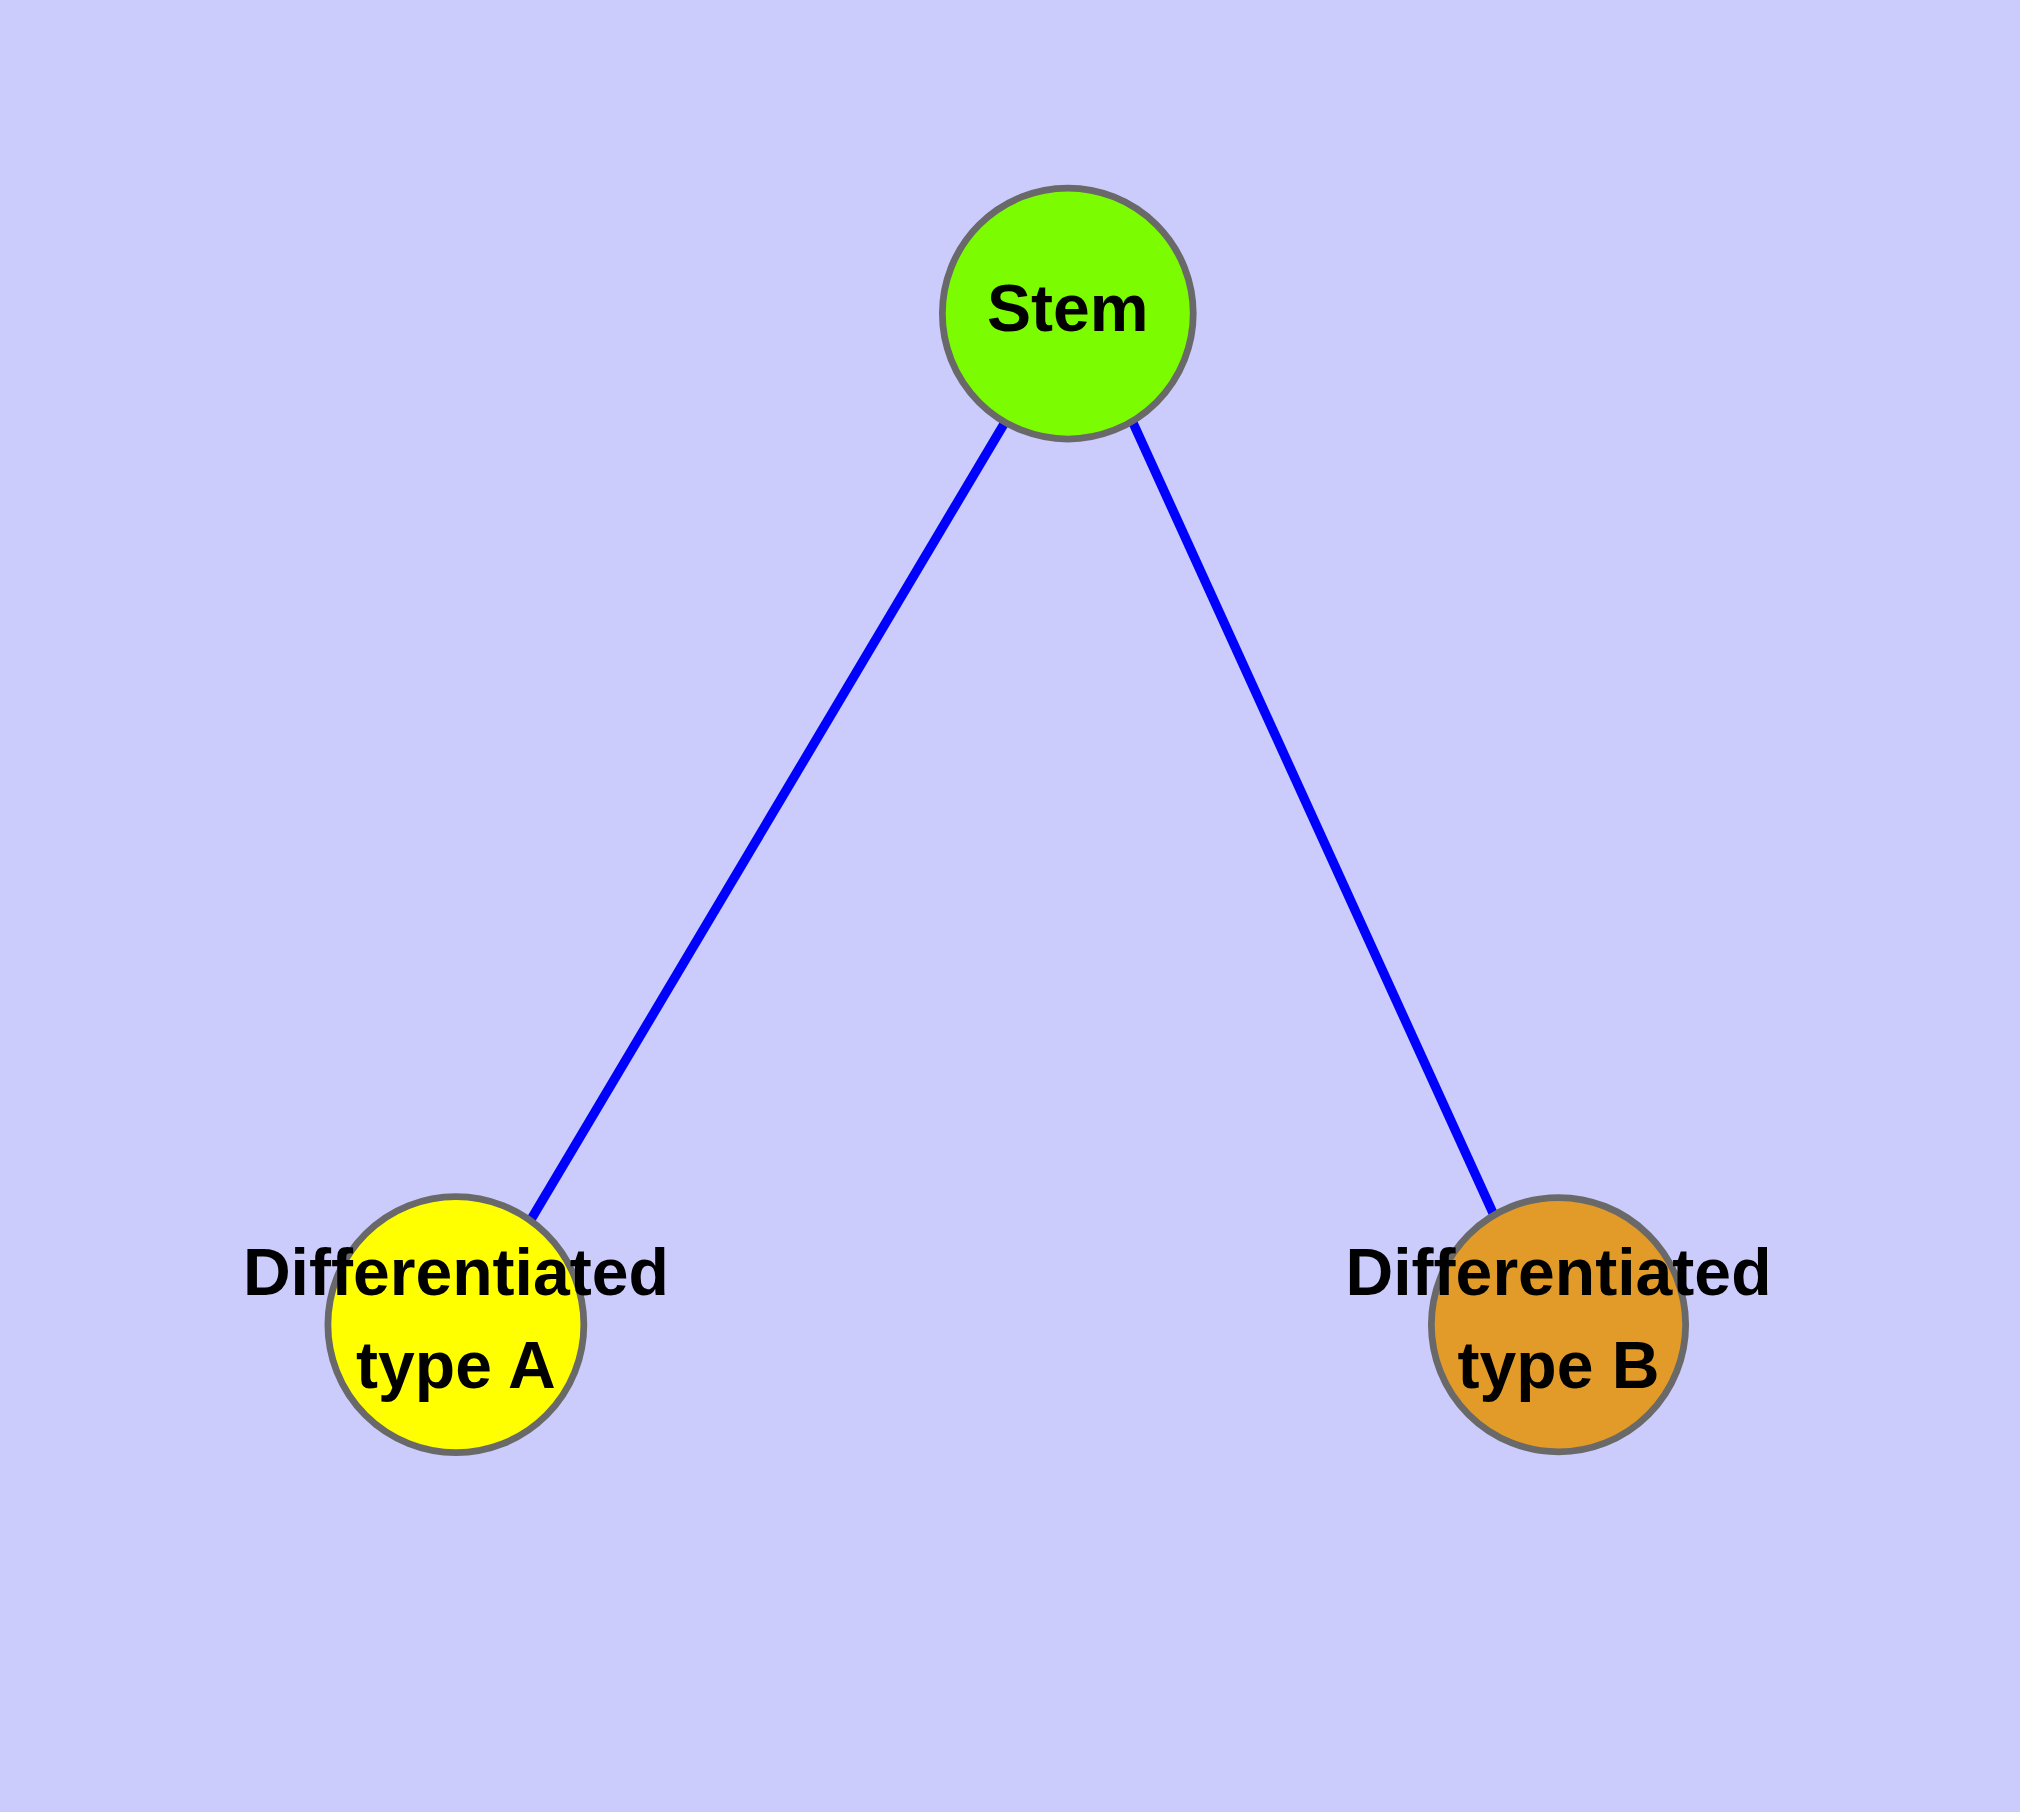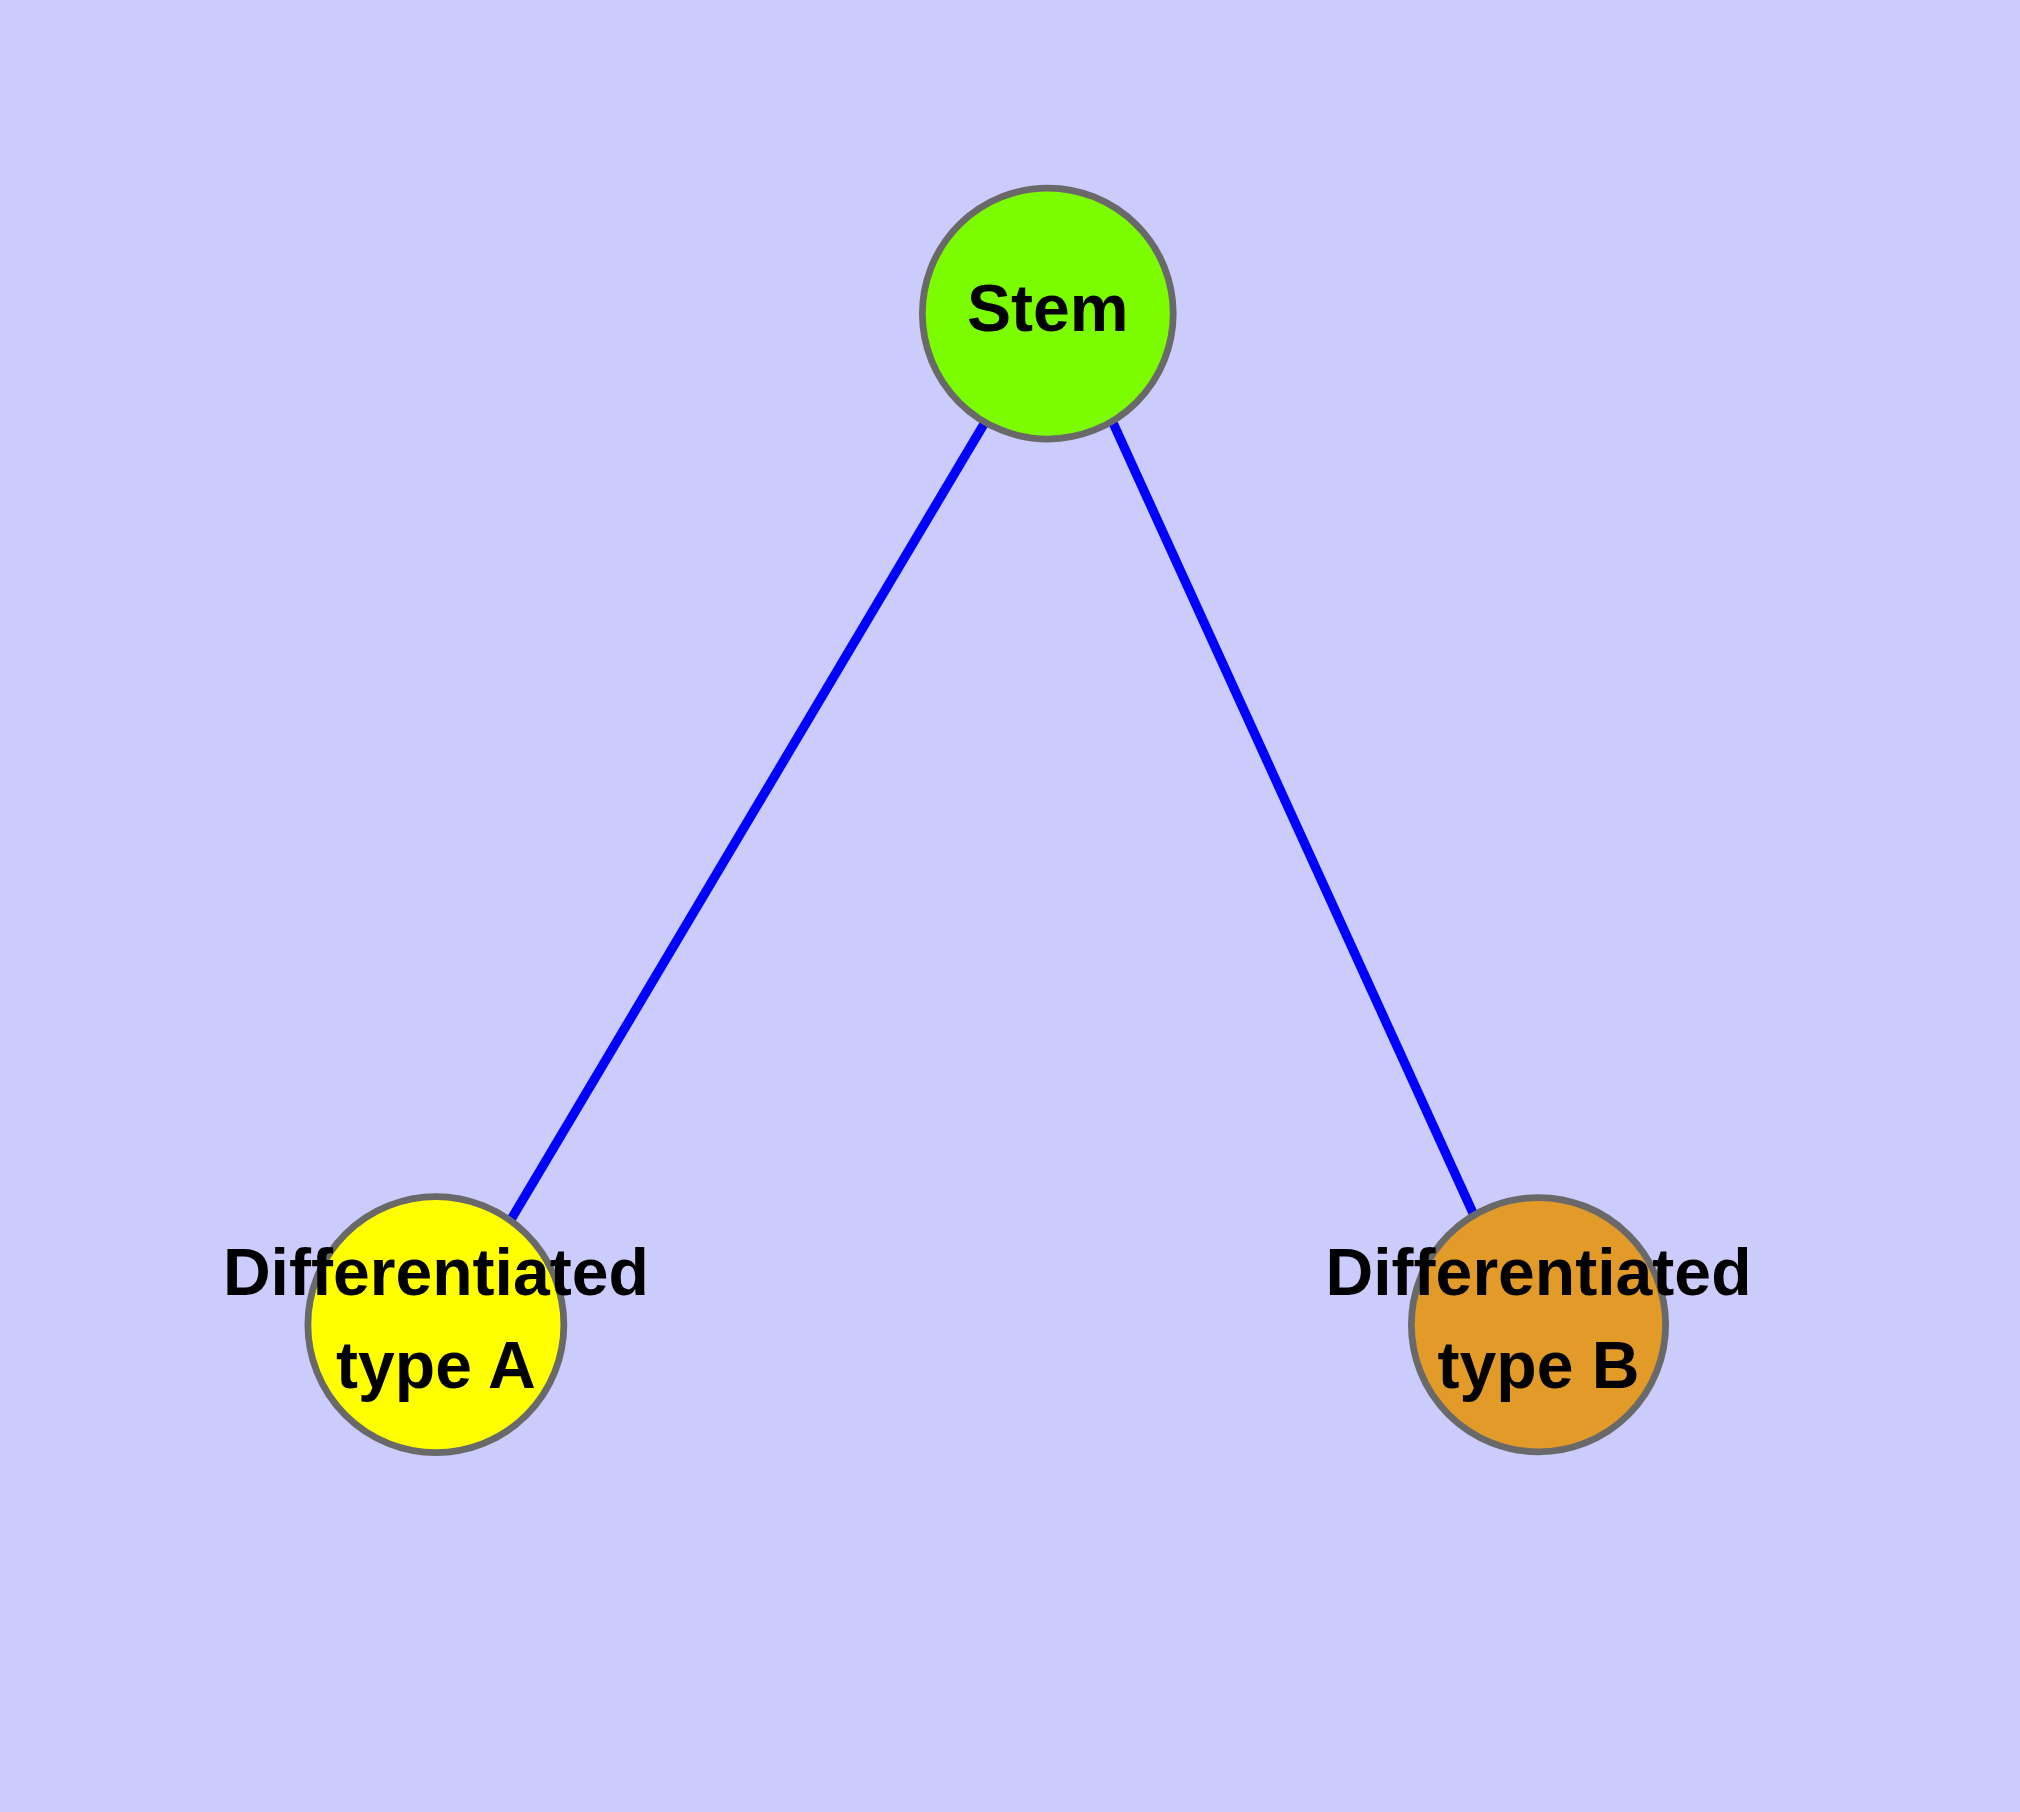--- a/index.html
+++ b/index.html
@@ -40,21 +40,21 @@
     font-size: 78px;
     fill: #000000;
     text-anchor: middle;
     dominant-baseline: middle;
     white-space: pre;
   }
 </style>
 </head>
 <body>
 
-<div id="canvas" style="width: 1884px; height: 1812px; background: rgb(204, 204, 252);">
+<div id="canvas" style="width: 1884px; height: 1812px; background: rgb(204, 204, 252); margin-left: 20px;">
   <svg id="graph-svg" viewBox="0 0 2384 2138" xmlns="http://www.w3.org/2000/svg" style="width: 2021px; height: 1812px;">
 
     <rect id="bg-rect" x="0" y="0" width="2384" height="2138" fill="#ccccfc"></rect>
 
     <g id="edges-layer">
       <line class="edge-line" id="edge-0" x1="1162" y1="498" x2="602" y2="1440" stroke="#0000ff" stroke-width="11"></line>
       <line class="edge-line" id="edge-1" x1="1313" y1="499" x2="1738" y2="1432" stroke="#0000ff" stroke-width="11"></line>
     </g>
 
     <g id="nodes-layer">

